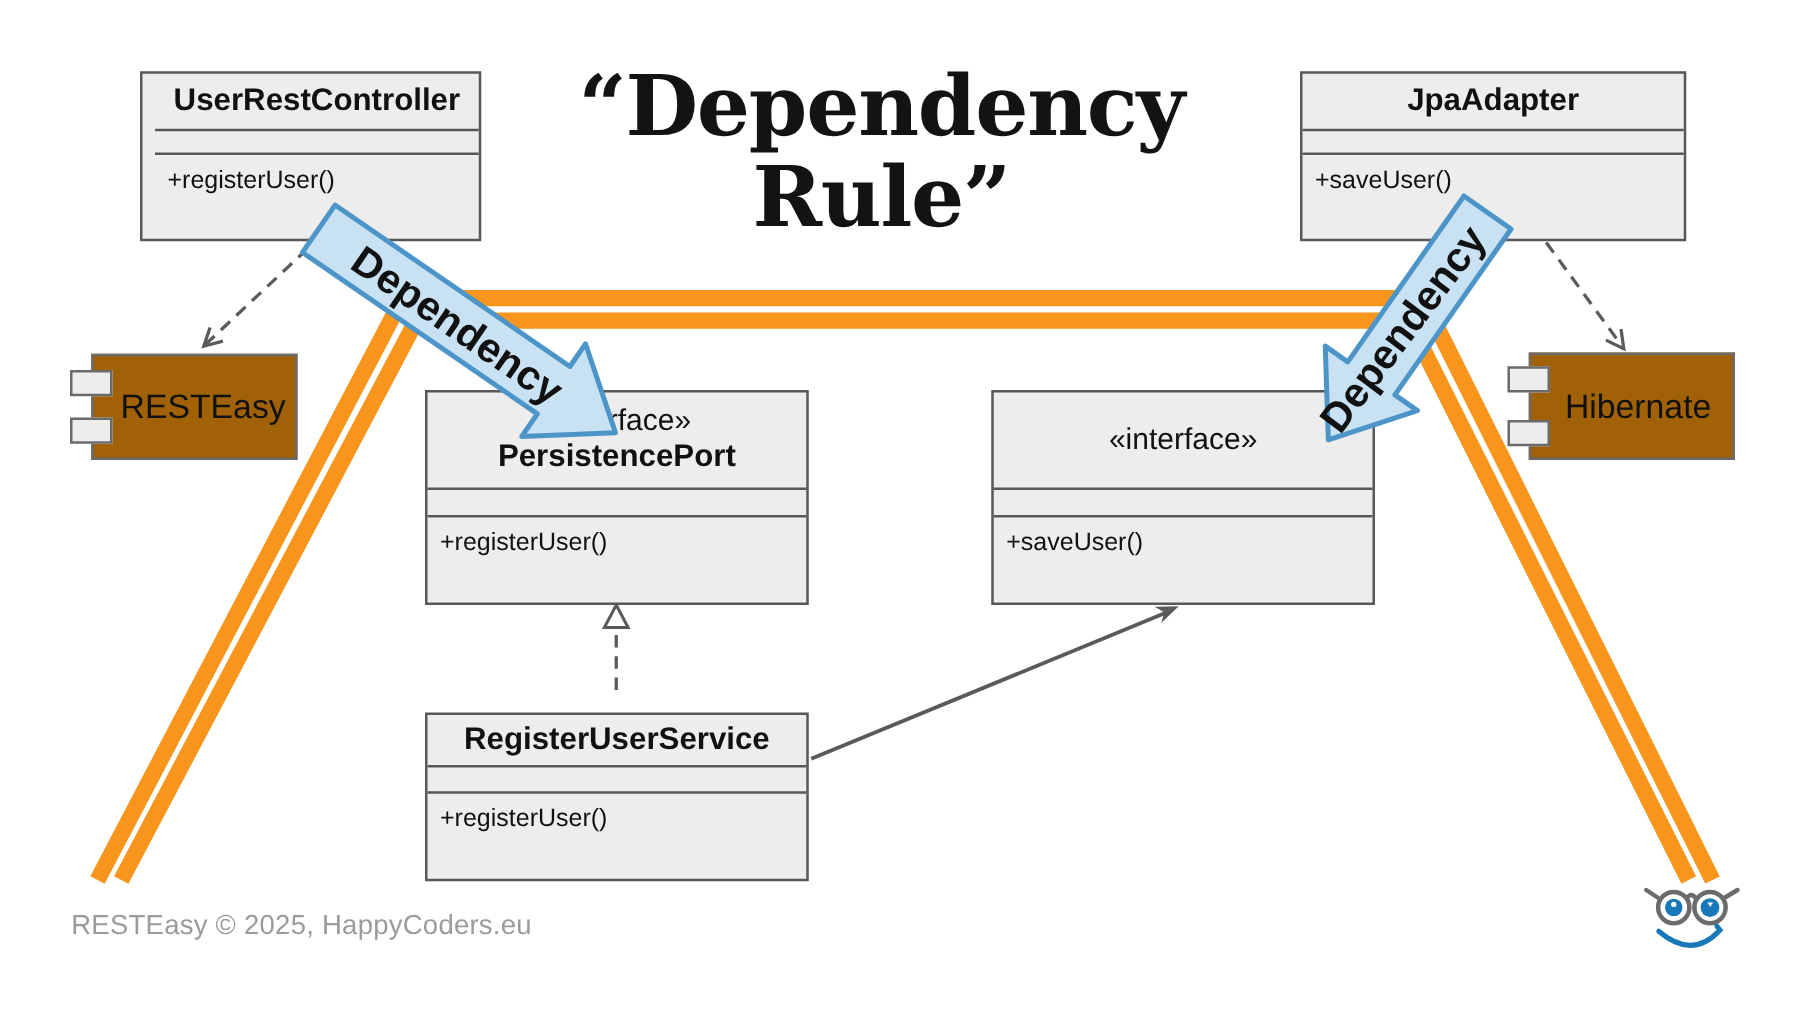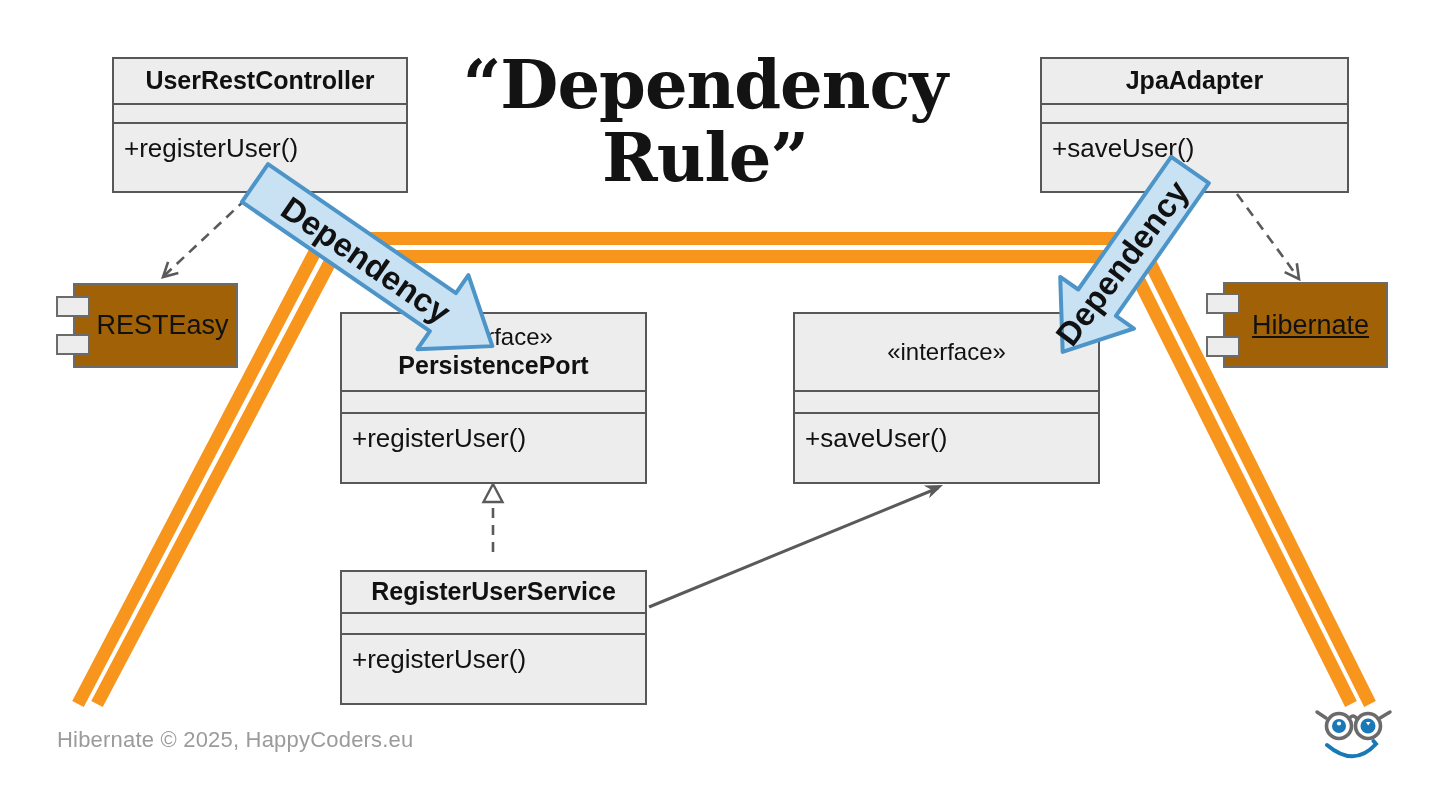--- a/index.html
+++ b/index.html
@@ -19,21 +19,21 @@
     box-sizing:border-box;color:#111;
   }
   .uml-head{
     display:flex;flex-direction:column;align-items:center;justify-content:center;
     font-size:25px;font-weight:600;line-height:1.18;text-align:center;
   }
   .uml-stereo{font-weight:400;font-size:24px;}
   .uml-empty{border-top:2px solid #58585A;box-sizing:border-box;}
   .uml-methods{
     border-top:2px solid #58585A;box-sizing:border-box;
-    font-size:26px;font-weight:400;padding:9px 0 0 10px;letter-spacing:0px;
+    font-size:20px;font-weight:400;padding:9px 0 0 10px;letter-spacing:0px;
   }
 
   
   .uml-component{position:absolute;z-index:3;}
   .comp-body{
     position:absolute;background:#a16207;border:2px solid #6B6B6B;box-sizing:border-box;
     display:flex;align-items:center;justify-content:center;
     font-size:27px;color:#111;
   }
   .comp-tab{
@@ -87,21 +87,21 @@
       <line x1="493" y1="552" x2="493" y2="503" stroke="#5A5A5A" stroke-width="2.6" stroke-dasharray="10 7"></line>
       <path d="M493,484 L483.5,502 L502.5,502 Z" fill="#ffffff" stroke="#5A5A5A" stroke-width="2.4"></path>
     </g>
 
     <g>
       <line x1="649" y1="607" x2="938" y2="488" stroke="#5A5A5A" stroke-width="3"></line>
       <path d="M0,0 L-18,7 L-12.5,0 L-18,-7 Z" fill="#5A5A5A" transform="translate(943,485) rotate(-22.5)"></path>
     </g>
   </svg>
 
-  <div class="uml-class" style="left:112px;top:57px;width:296px;">
+  <div class="uml-class" style="left:112px;top:57px;width:273px;padding-left:10px;">
     <div class="uml-head" style="height:44px;">UserRestController</div>
     <div class="uml-empty" style="height:19px;"></div>
     <div class="uml-methods" style="height:69px;">+registerUser()</div>
   </div>
 
   <div class="uml-class" style="left:1018px;top:57px;width:309px;margin-left:22px;">
     <div class="uml-head" style="height:44px;">JpaAdapter</div>
     <div class="uml-empty" style="height:19px;"></div>
     <div class="uml-methods" style="height:69px;">+saveUser()</div>
   </div>
@@ -129,21 +129,21 @@
     <div class="uml-methods" style="height:70px;">+registerUser()</div>
   </div>
 
   <div class="uml-component">
     <div class="comp-body" style="left:73px;top:283px;width:165px;height:85px;padding-left:14px;">RESTEasy</div>
     <div class="comp-tab" style="left:56px;top:296px;width:34px;height:21px;"></div>
     <div class="comp-tab" style="left:56px;top:334px;width:34px;height:21px;"></div>
   </div>
 
   <div class="uml-component">
-    <div class="comp-body" style="left:1223px;top:282px;width:165px;height:86px;padding-left:10px;text-decoration:underline;">Hibernate</div>
+    <div class="comp-body" style="left:1223px;top:282px;width:165px;height:86px;padding-left:10px;">Hibernate</div>
     <div class="comp-tab" style="left:1206px;top:293px;width:34px;height:21px;"></div>
     <div class="comp-tab" style="left:1206px;top:336px;width:34px;height:21px;"></div>
   </div>
 
   <div class="diagram-title">
     <div>“Dependency</div>
     <div>Rule”</div>
   </div>
 
   <svg class="layer layer-top" viewBox="0 0 1440 810">
@@ -151,21 +151,21 @@
       <polygon points="0,-23 228,-23 228,-45 288,0 228,45 228,23 0,23" fill="#C8E2F4" stroke="#4D95C8" stroke-width="4" stroke-linejoin="round"></polygon>
     </g>
     <text class="dep-label" transform="translate(366,260) rotate(34.5)" text-anchor="middle" dy="0.35em">Dependency</text>
 
     <g transform="translate(1190,170) rotate(125)">
       <polygon points="0,-23 162,-23 162,-45 222,0 162,45 162,23 0,23" fill="#C8E2F4" stroke="#4D95C8" stroke-width="4" stroke-linejoin="round"></polygon>
     </g>
     <text class="dep-label" transform="translate(1122,263) rotate(-53)" text-anchor="middle" dy="0.35em">Dependency</text>
   </svg>
 
-  <div class="copyright">Hibernate © 2025, HappyCoders.eu</div>
+  <div class="copyright">RESTEasy © 2025, HappyCoders.eu</div>
 
   <svg class="logo" width="86" height="72" viewBox="0 0 86 72">
 
     <line x1="14" y1="18" x2="5" y2="12" stroke="#6B6B6B" stroke-width="3.5" stroke-linecap="round"></line>
     <line x1="68" y1="18" x2="78" y2="12" stroke="#6B6B6B" stroke-width="3.5" stroke-linecap="round"></line>
 
     <path d="M37,19 Q41,13 45,19" fill="none" stroke="#6B6B6B" stroke-width="3.5"></path>
 
     <circle cx="27" cy="26" r="12.5" fill="#ffffff" stroke="#6B6B6B" stroke-width="3.6"></circle>
     <circle cx="56" cy="26" r="12.5" fill="#ffffff" stroke="#6B6B6B" stroke-width="3.6"></circle>

